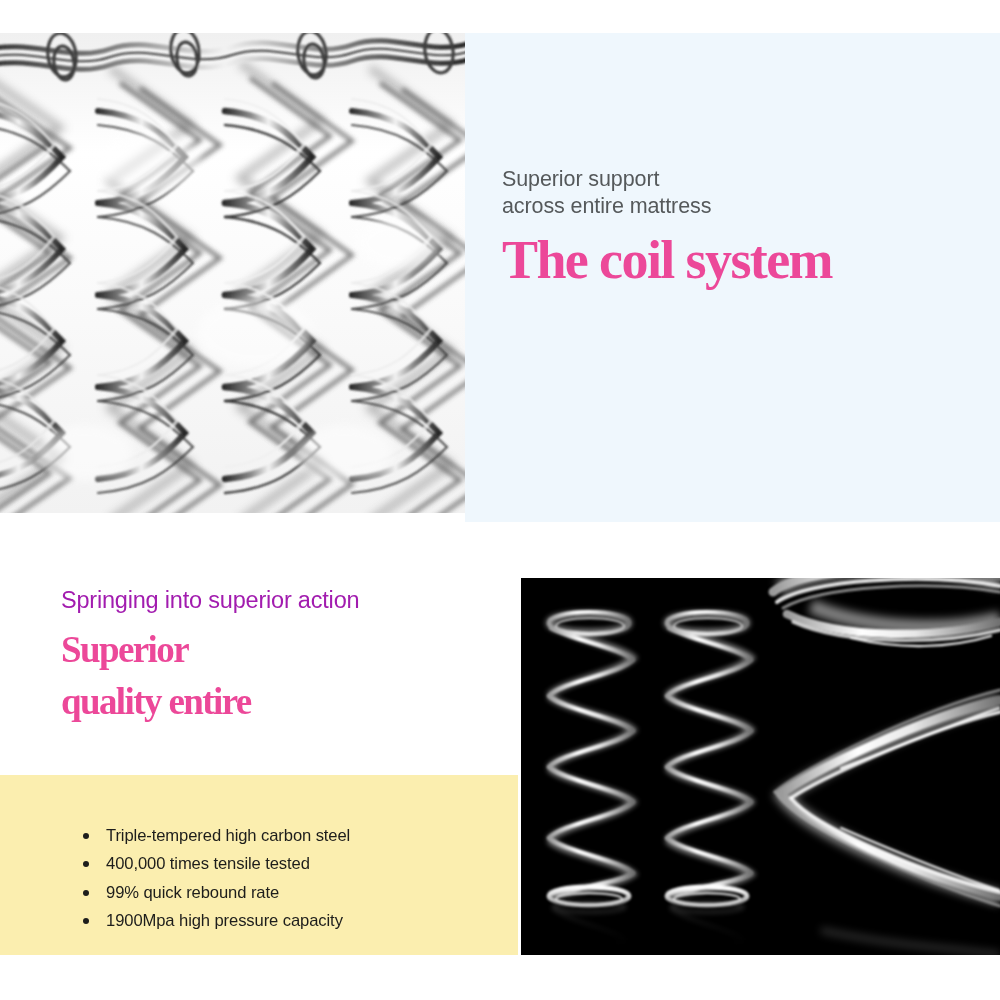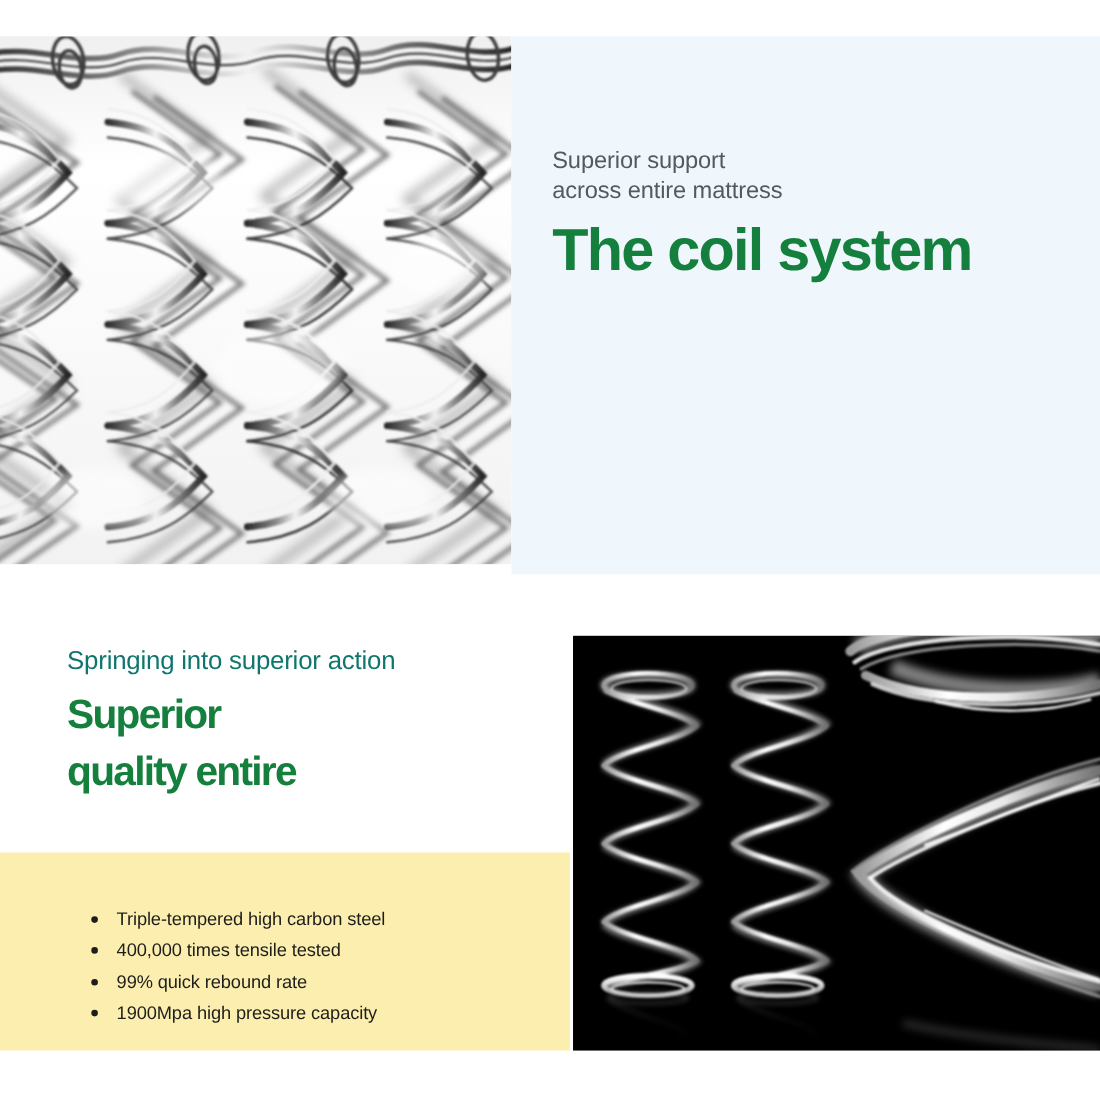--- a/index.html
+++ b/index.html
@@ -46,26 +46,28 @@
     top: 133px;
     width: 420px;
   }
   .eyebrow {
     color: #55595b;
     font-size: 21.5px;
     line-height: 26.5px;
     font-weight: 400;
     letter-spacing: -0.1px;
     white-space: pre-line;
+    margin-top: 33px;
   }
   .headline-blue {
-    color: #15803d;
+    color: #ec4899;
     font-weight: bold;
     letter-spacing: -1.6px;
     margin-top: 12px;
+    font-family: Liberation Serif, serif;
   }
   .headline-top {
     font-size: 54px;
     line-height: 58px;
   }
   .body-copy {
     color: #333a3d;
     font-size: 16.2px;
     line-height: 26.8px;
     margin-top: 14px;
@@ -74,21 +76,21 @@
   }
 
   
   .bottom-left-text {
     position: absolute;
     left: 61px;
     top: 586px;
     width: 440px;
   }
   .eyebrow-dark {
-    color: #0f766e;
+    color: #a21caf;
     font-size: 23.5px;
     line-height: 28px;
     letter-spacing: -0.2px;
   }
   .headline-bottom {
     font-size: 37px;
     line-height: 52px;
     margin-top: 10px;
   }
 

